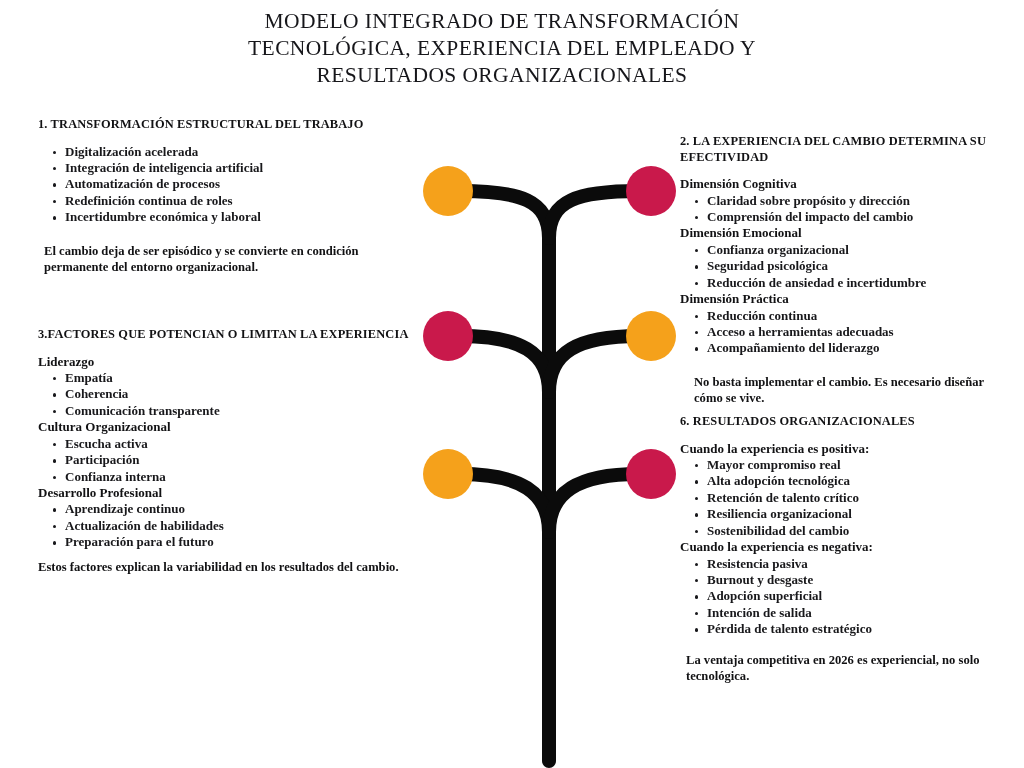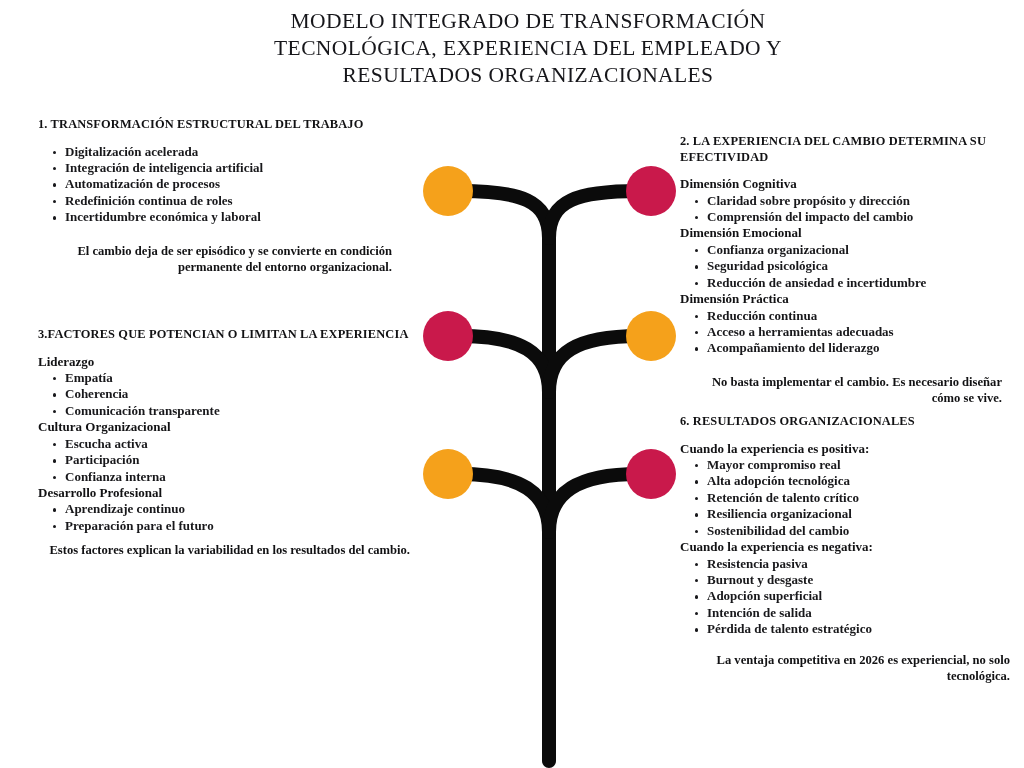--- a/index.html
+++ b/index.html
@@ -13,21 +13,21 @@
     height: 768px;
     position: relative;
     overflow: hidden;
     font-family: "Liberation Serif", "DejaVu Serif", serif;
     color: #111111;
   }
 
   
   #title-block {
     position: absolute;
-    left: 206px;
+    left: 180px;
     top: 8px;
     width: 644px;
     text-align: center;
   }
   #title-block .title-line {
     font-family: "Liberation Serif", "DejaVu Serif", serif;
     font-size: 21.5px;
     letter-spacing: 0.4px;
     line-height: 27px;
     color: #16161a;
@@ -87,21 +87,21 @@
     width: 3.4px;
     height: 3.4px;
     border-radius: 50%;
     background: #18181b;
   }
   .callout {
     font-family: "Liberation Serif", "DejaVu Serif", serif;
     font-weight: bold;
     font-size: 12.6px;
     line-height: 16px;
-    text-align: right;
+    text-align: left;
     color: #121214;
   }
 
   
   #panel-1 { left: 38px;  top: 117px; width: 360px; }
   #panel-1 .callout { margin-top: 17px; padding: 0 6px; }
 
   #panel-3 { left: 38px;  top: 327px; width: 372px; }
   #panel-3 .callout { margin-top: 8px; }
 
@@ -168,20 +168,21 @@
   <div class="sub-heading">Cultura Organizacional</div>
   <ul class="bullets">
     <li>Escucha activa</li>
     <li>Participación</li>
     <li>Confianza interna</li>
   </ul>
 
   <div class="sub-heading">Desarrollo Profesional</div>
   <ul class="bullets">
     <li>Aprendizaje continuo</li>
+    <li>Actualización de habilidades</li>
     <li>Preparación para el futuro</li>
   </ul>
 
   <div class="callout">Estos factores explican la variabilidad en los resultados del cambio.</div>
 </div>
 
 <div class="panel" id="panel-2">
   <div class="panel-heading">2. LA EXPERIENCIA DEL CAMBIO DETERMINA SU EFECTIVIDAD</div>
 
   <div class="sub-heading">Dimensión Cognitiva</div>

